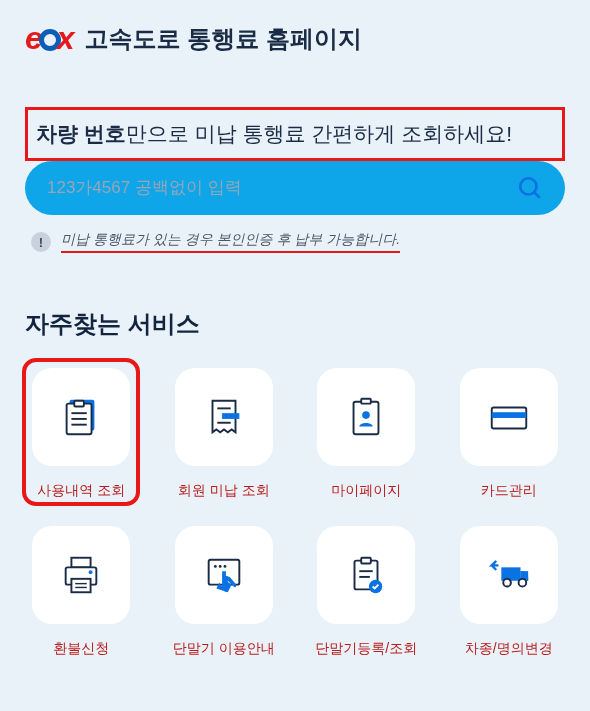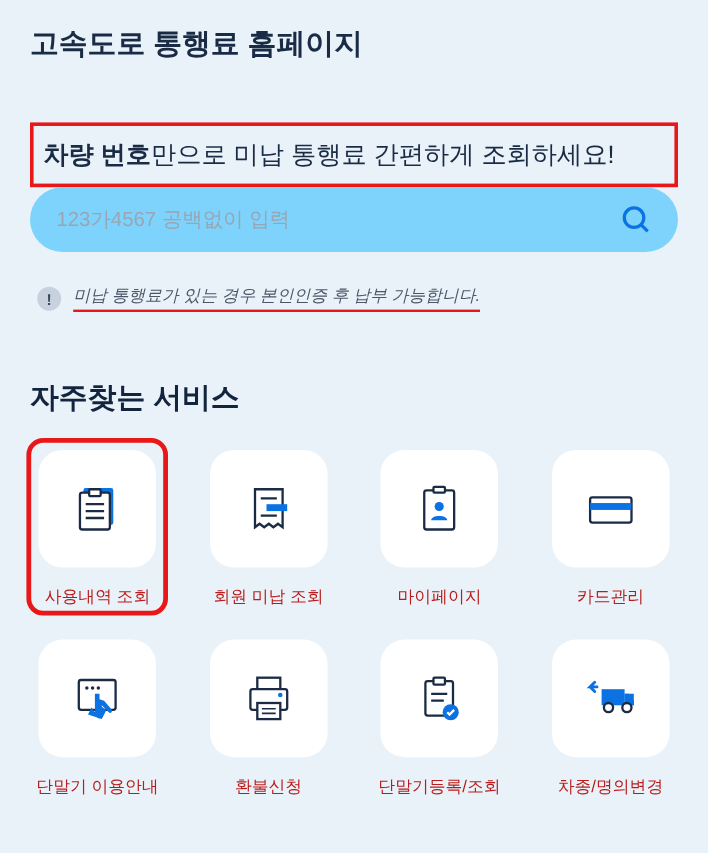--- a/index.html
+++ b/index.html
@@ -51,27 +51,27 @@
     }
     .headline {
       font-size: 21px;
       font-weight: 400;
       color: #1a2b45;
     }
     .headline .bold {
       font-weight: 800;
     }
     .search-bar {
-      background: #7dd3fc;
+      background: #0ea5e9;
       border-radius: 30px;
       height: 54px;
       display: flex;
       align-items: center;
       padding: 0 22px;
-      margin-bottom: 28px;
+      margin-bottom: 16px;
     }
     .search-input {
       flex: 1;
       border: none;
       outline: none;
       font-size: 17px;
       color: #333;
       background: transparent;
     }
     .search-input::placeholder {
@@ -160,20 +160,23 @@
     svg.sicon {
       width: 46px;
       height: 46px;
     }
   </style>
 </head>
 <body>
 
 <div class="container">
   <div class="header">
+    <span class="logo">
+      <span class="e">e</span><span class="ring"></span><span class="x">x</span>
+    </span>
     <span class="site-title">고속도로 통행료 홈페이지</span>
   </div>
 
   <div class="headline-box">
     <div class="headline">
       <span class="bold">차량 번호</span><span>만으로 미납 통행료 간편하게 조회하세요!</span>
     </div>
   </div>
 
   <div class="search-bar">
@@ -238,48 +241,48 @@
           <rect x="6" y="14" width="36" height="22" rx="2" fill="#fff" stroke="#1a2b45" stroke-width="2"></rect>
           <rect x="6" y="19" width="36" height="6" fill="#0b72e4"></rect>
         </svg>
       </div>
       <span class="service-label">카드관리</span>
     </div>
 
     <div class="service-item">
       <div class="service-icon-box">
         <svg class="sicon" viewBox="0 0 48 48" fill="none">
+          <rect x="14" y="6" width="20" height="10" fill="#fff" stroke="#1a2b45" stroke-width="2"></rect>
+          <rect x="8" y="16" width="32" height="18" rx="2" fill="#fff" stroke="#1a2b45" stroke-width="2"></rect>
+          <rect x="14" y="28" width="20" height="14" fill="#fff" stroke="#1a2b45" stroke-width="2"></rect>
+          <circle cx="34" cy="21" r="2" fill="#0b72e4"></circle>
+          <line x1="18" y1="33" x2="30" y2="33" stroke="#1a2b45" stroke-width="1.5"></line>
+          <line x1="18" y1="37" x2="30" y2="37" stroke="#1a2b45" stroke-width="1.5"></line>
+        </svg>
+      </div>
+      <span class="service-label">환불신청</span>
+    </div>
+
+    <div class="service-item">
+      <div class="service-icon-box">
+        <svg class="sicon" viewBox="0 0 48 48" fill="none">
           <rect x="8" y="8" width="32" height="26" rx="2" fill="#fff" stroke="#1a2b45" stroke-width="2"></rect>
           <circle cx="15" cy="15" r="1.5" fill="#1a2b45"></circle>
           <circle cx="20" cy="15" r="1.5" fill="#1a2b45"></circle>
           <circle cx="25" cy="15" r="1.5" fill="#1a2b45"></circle>
           <path d="M24 24 L24 40 C24 42 28 42 28 40 L28 30 L34 36 C36 38 38 35 36 33 L30 26" fill="#0b72e4"></path>
           <path d="M22 20 L22 36 L19 32 L16 38 L28 42 L32 34 L26 30 L26 20 Z" fill="#0b72e4"></path>
         </svg>
       </div>
       <span class="service-label">단말기 이용안내</span>
     </div>
 
     <div class="service-item">
       <div class="service-icon-box">
         <svg class="sicon" viewBox="0 0 48 48" fill="none">
-          <rect x="14" y="6" width="20" height="10" fill="#fff" stroke="#1a2b45" stroke-width="2"></rect>
-          <rect x="8" y="16" width="32" height="18" rx="2" fill="#fff" stroke="#1a2b45" stroke-width="2"></rect>
-          <rect x="14" y="28" width="20" height="14" fill="#fff" stroke="#1a2b45" stroke-width="2"></rect>
-          <circle cx="34" cy="21" r="2" fill="#0b72e4"></circle>
-          <line x1="18" y1="33" x2="30" y2="33" stroke="#1a2b45" stroke-width="1.5"></line>
-          <line x1="18" y1="37" x2="30" y2="37" stroke="#1a2b45" stroke-width="1.5"></line>
-        </svg>
-      </div>
-      <span class="service-label">환불신청</span>
-    </div>
-
-    <div class="service-item">
-      <div class="service-icon-box">
-        <svg class="sicon" viewBox="0 0 48 48" fill="none">
           <rect x="12" y="9" width="24" height="30" rx="2" fill="#fff" stroke="#1a2b45" stroke-width="2"></rect>
           <rect x="19" y="6" width="10" height="6" rx="1" fill="#fff" stroke="#1a2b45" stroke-width="2"></rect>
           <line x1="17" y1="20" x2="31" y2="20" stroke="#1a2b45" stroke-width="2"></line>
           <line x1="17" y1="26" x2="28" y2="26" stroke="#1a2b45" stroke-width="2"></line>
           <circle cx="34" cy="36" r="7" fill="#0b72e4"></circle>
           <path d="M31 36 L33 38 L37 34" stroke="#fff" stroke-width="2" fill="none"></path>
         </svg>
       </div>
       <span class="service-label">단말기등록/조회</span>
     </div>

